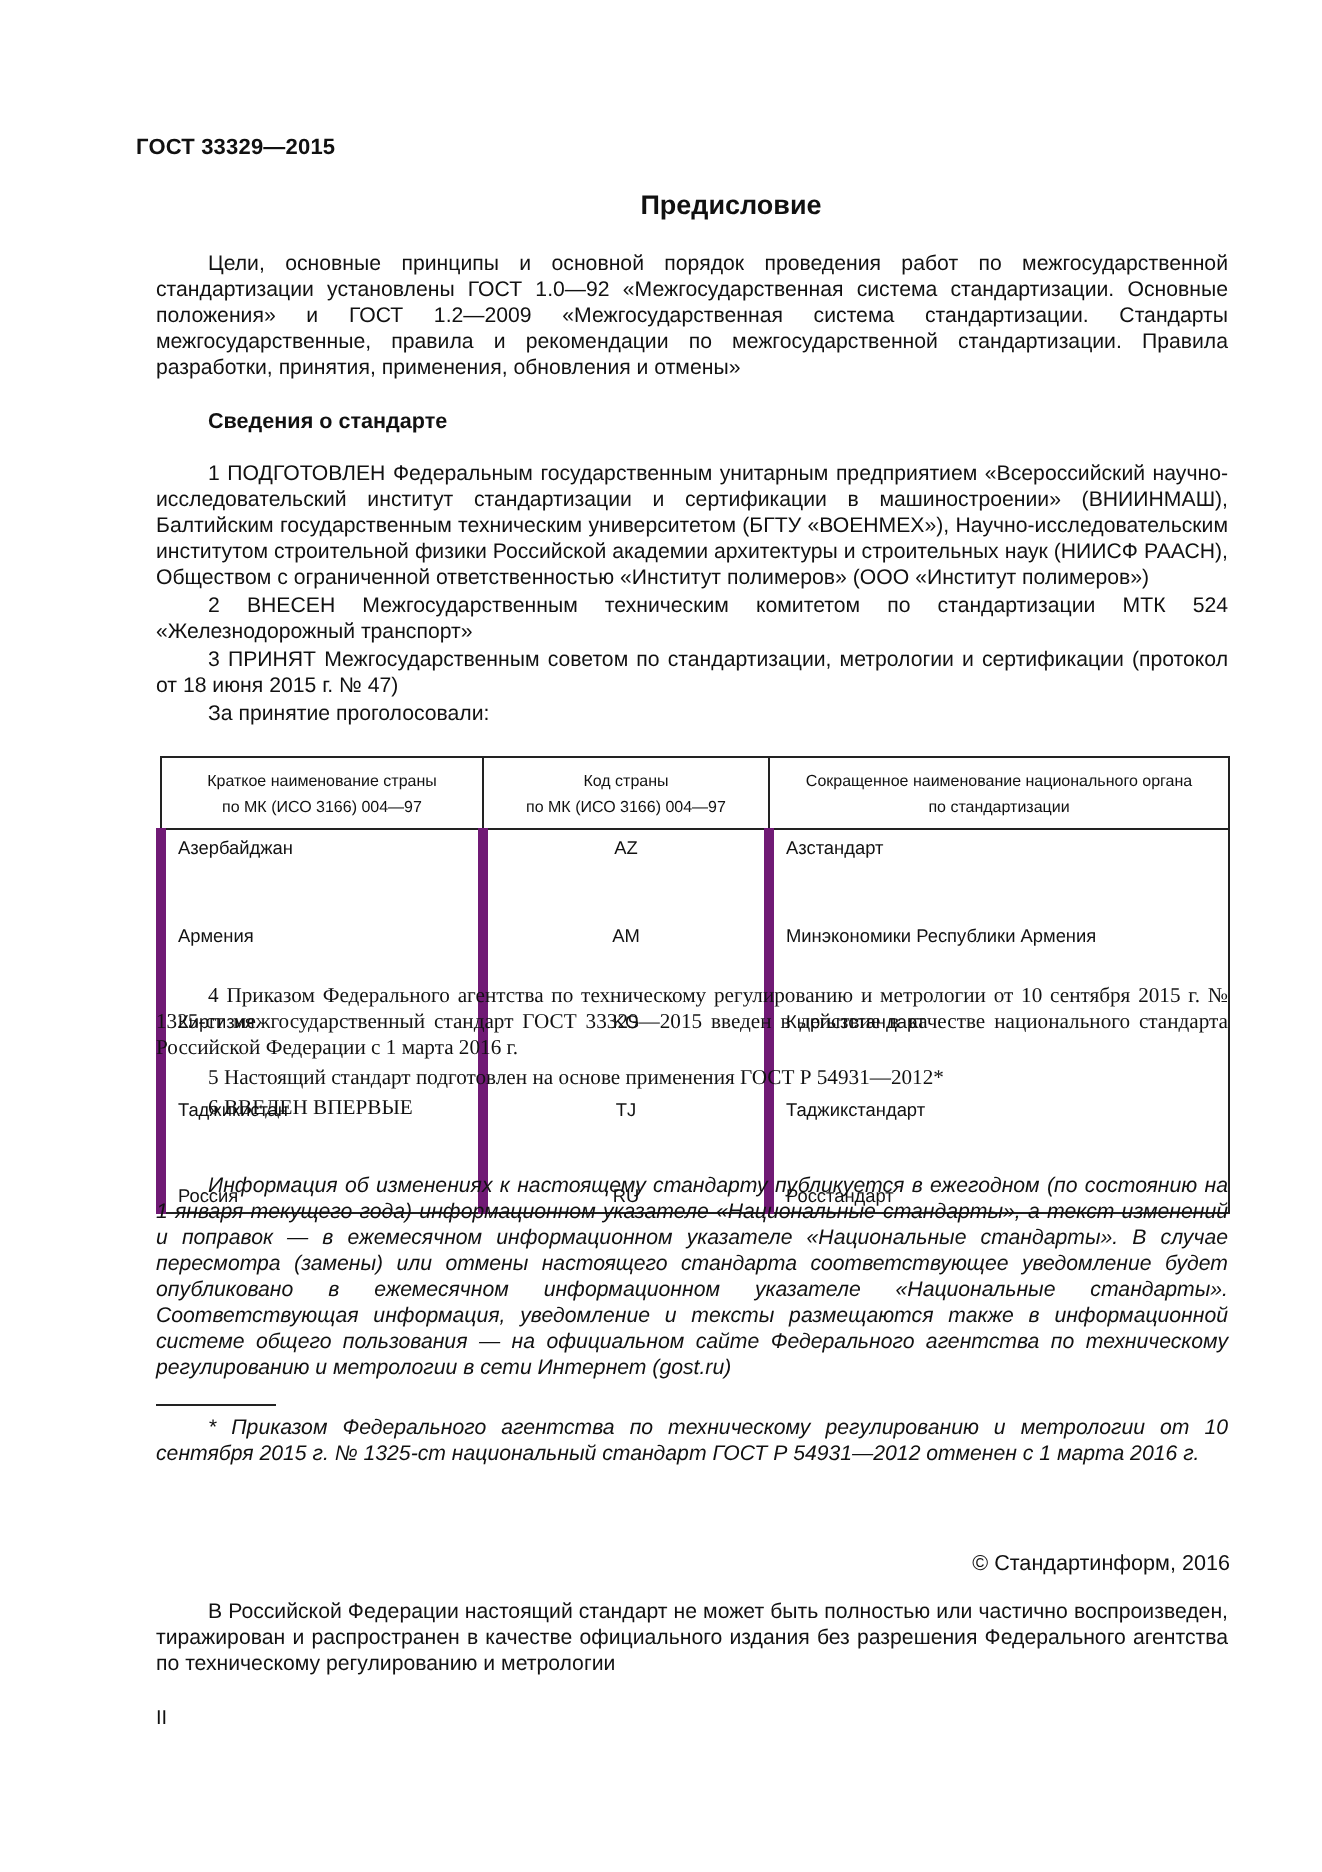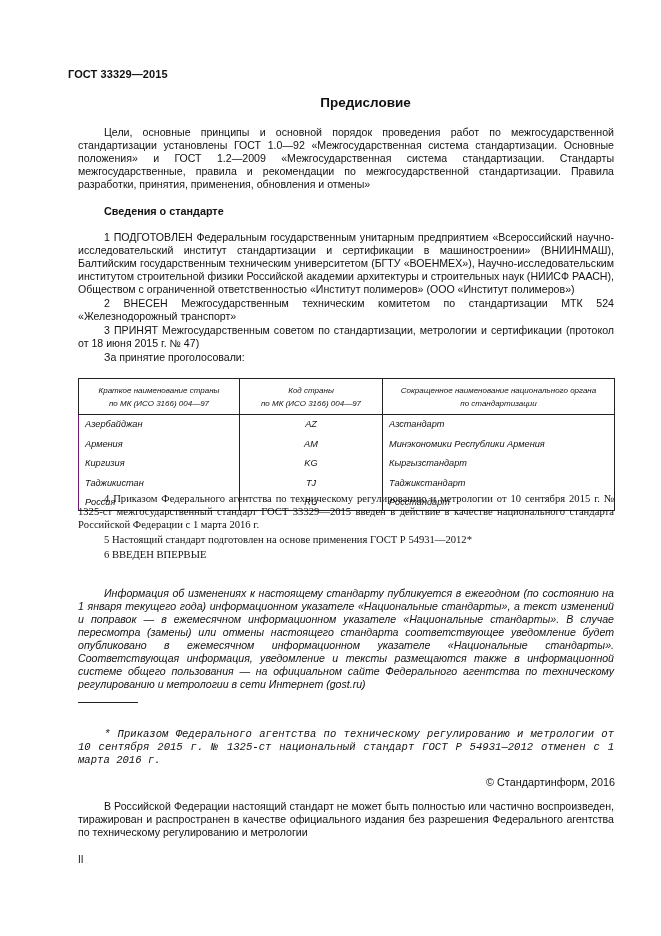--- a/index.html
+++ b/index.html
@@ -11,29 +11,29 @@
   .abs { position: absolute; }
   .doc-id { left: 68px; top: 68px; font-weight: bold; font-size: 11px; letter-spacing: 0.1px; }
   .title { left: 0; width: 661px; top: 96px; text-align: center; font-weight: bold; font-size: 13.5px; padding-left: 30px; box-sizing: border-box; margin-left: 20px; }
   .para { left: 78px; width: 536px; text-align: justify; }
   .para p { margin: 0; text-indent: 26px; text-align: justify; }
   .para p.last { text-align-last: left; }
   .sub-title { left: 104px; font-weight: bold; font-size: 10.8px; }
   .italic { font-style: italic; }
   table.vote {
     position: absolute; left: 78px; top: 378px; width: 537px;
-    border-collapse: collapse; font-size: 9px; line-height: 11.5px; font-style: italic;
+    border-collapse: collapse; font-size: 9px; line-height: 11.5px;
   }
   table.vote th {
     font-weight: normal; font-size: 8px; border: 1px solid #222;
     height: 35px; padding: 0 4px; text-align: center; vertical-align: middle; line-height: 13px;
   }
   table.vote td {
-    border-left: 1px solid #701a75; border-right: 1px solid #222;
-    padding: 4px 6px; vertical-align: top; font-size: 9.2px;
+    border-left: 5px solid #701a75; border-right: 1px solid #222;
+    padding: 16px 6px; vertical-align: top; font-size: 9.2px;
   }
   table.vote tbody tr:first-child td { padding-top: 4px; }
   table.vote tbody tr:last-child td { border-bottom: 1px solid #222; padding-bottom: 1px; }
   table.vote td.code { text-align: center; }
   .fn-rule { left: 78px; top: 702px; width: 60px; height: 0; border-top: 1px solid #222; }
   .copyright { right: 46px; top: 776px; font-size: 10.8px; }
   .page-num { left: 78px; top: 853px; font-size: 10px; }
 </style>
 </head>
 <body>
@@ -104,21 +104,21 @@
   <p class="last">4 Приказом Федерального агентства по техническому регулированию и метрологии от 10 сентября 2015 г. № 1325-ст межгосударственный стандарт ГОСТ 33329—2015 введен в действие в качестве национального стандарта Российской Федерации с 1 марта 2016 г.</p>
   <p class="last" style="margin-top:2px;">5 Настоящий стандарт подготовлен на основе применения ГОСТ Р 54931—2012*</p>
   <p class="last" style="margin-top:2px;">6 ВВЕДЕН ВПЕРВЫЕ</p>
 </div>
 
 <div class="abs para italic" style="top:587px;">
   <p class="last">Информация об изменениях к настоящему стандарту публикуется в ежегодном (по состоянию на 1 января текущего года) информационном указателе «Национальные стандарты», а текст изменений и поправок — в ежемесячном информационном указателе «Национальные стандарты». В случае пересмотра (замены) или отмены настоящего стандарта соответствующее уведомление будет опубликовано в ежемесячном информационном указателе «Национальные стандарты». Соответствующая информация, уведомление и тексты размещаются также в информационной системе общего пользования — на официальном сайте Федерального агентства по техническому регулированию и метрологии в сети Интернет (gost.ru)</p>
 </div>
 
 <div class="abs fn-rule"></div>
-<div class="abs para italic" style="top:728px;font-family:Liberation Mono, monospace;">
+<div class="abs para italic" style="top:708px;">
   <p class="last">* Приказом Федерального агентства по техническому регулированию и метрологии от 10 сентября 2015 г. № 1325-ст национальный стандарт ГОСТ Р 54931—2012 отменен с 1 марта 2016 г.</p>
 </div>
 
 <div class="abs copyright">©  Стандартинформ, 2016</div>
 
 <div class="abs para" style="top:800px;">
   <p class="last">В Российской Федерации настоящий стандарт не может быть полностью или частично воспроизведен, тиражирован и распространен в качестве официального издания без разрешения Федерального агентства по техническому регулированию и метрологии</p>
 </div>
 
 <div class="abs page-num">II</div>

